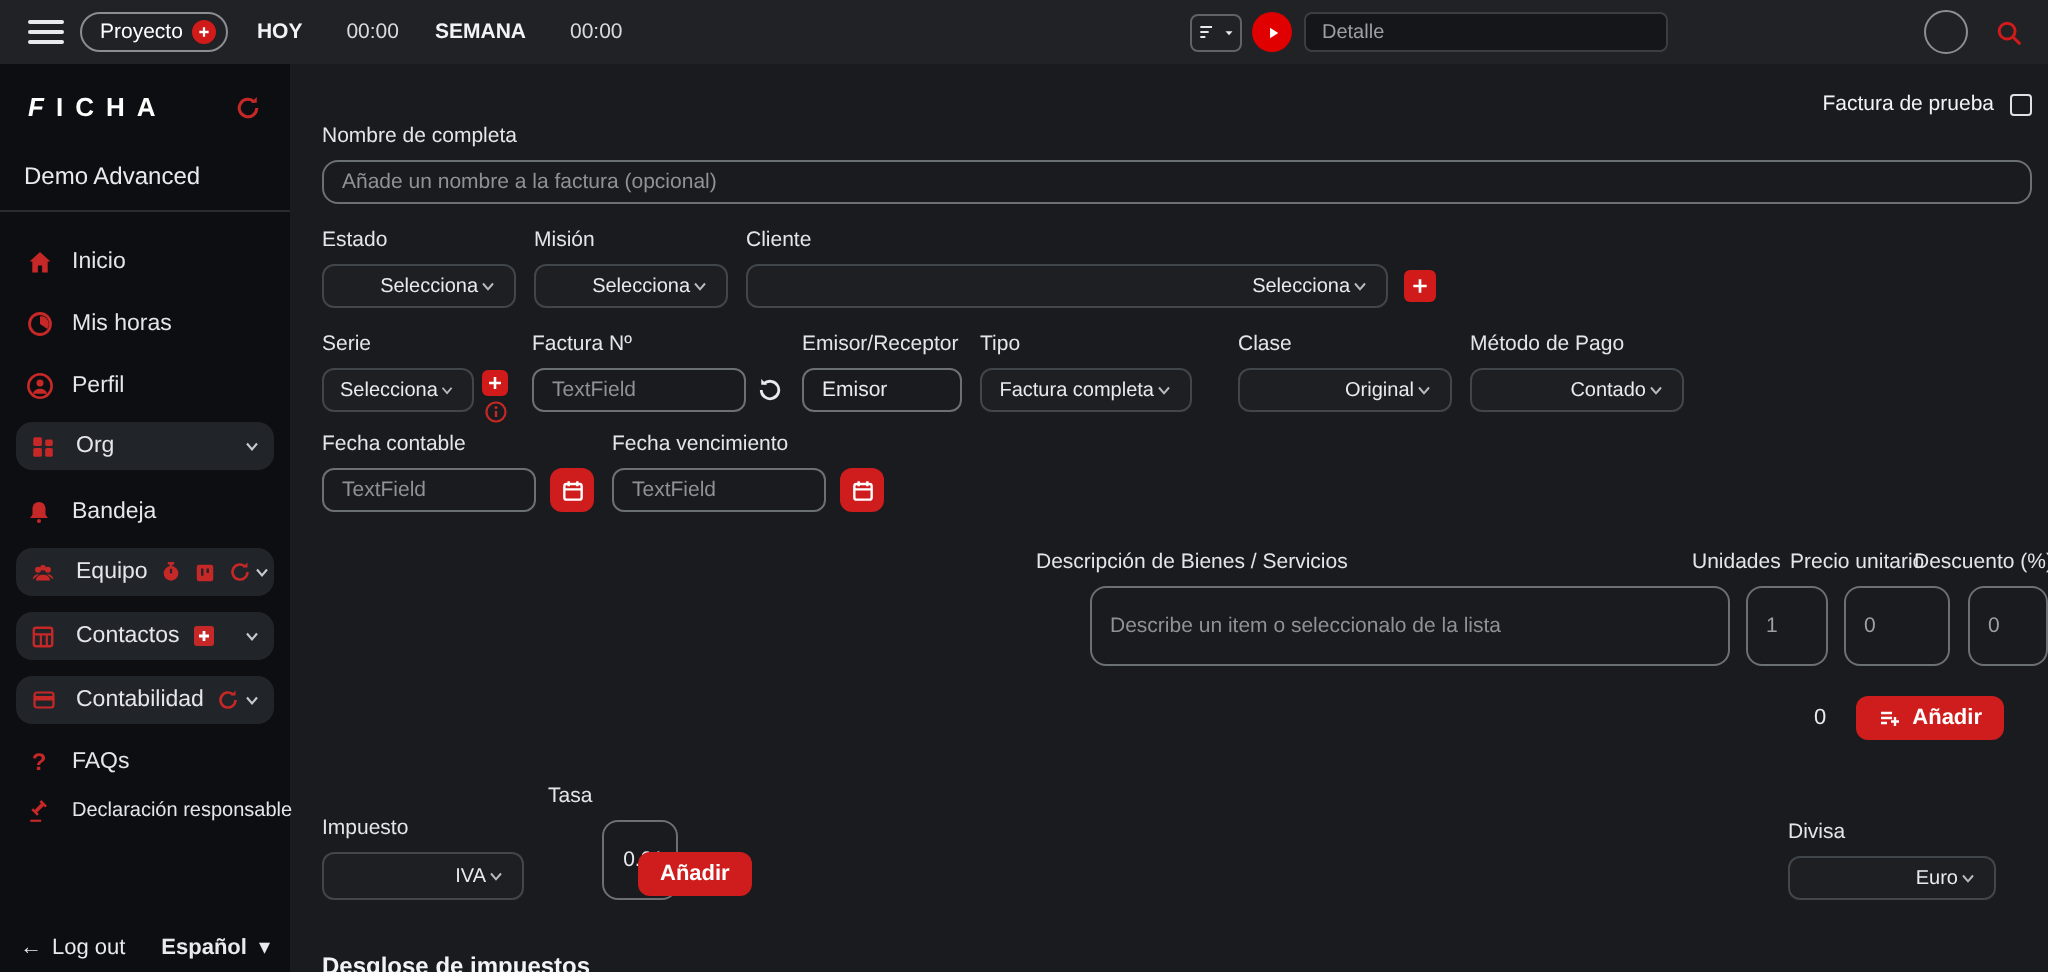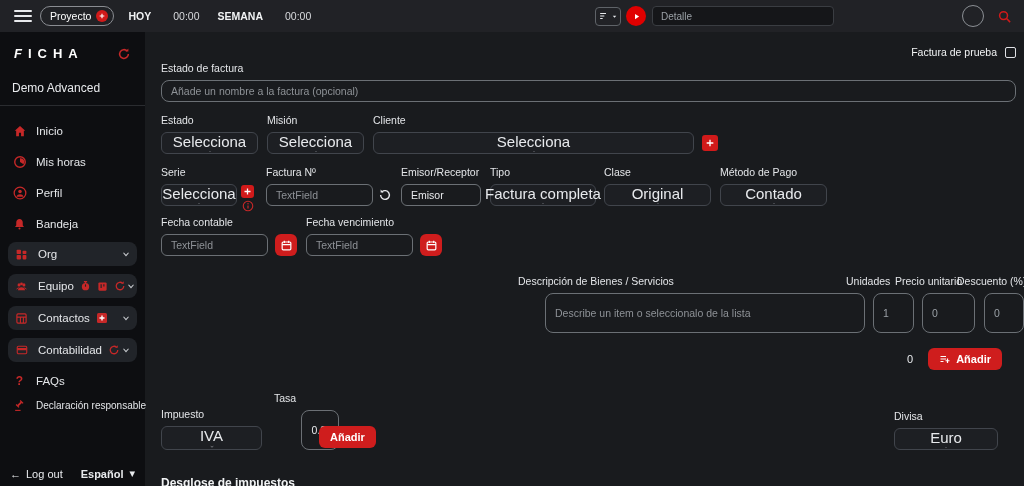--- a/index.html
+++ b/index.html
@@ -55,21 +55,21 @@
   
   .test-row{display:flex;justify-content:flex-end;align-items:center;gap:8px;height:16px;}
   .test-label{font-size:10.5px;color:#f1f3f4;}
   .cb{width:11px;height:11px;border:1.5px solid #dfe1e5;border-radius:2px;cursor:pointer;}
   .flabel{font-size:10.5px;color:#e3e5e8;margin-bottom:6px;white-space:nowrap;}
   .tin{background:transparent;border:1px solid var(--border);border-radius:6px;height:22px;color:#e8eaed;font-size:10.5px;padding:0 9px;font-family:inherit;width:100%;}
   .tin::placeholder{color:#8e9297;}
   .tin.big{height:22px;border-radius:8px;}
   .tin.r8{border-radius:8px;height:40px;margin-left:27px;}
   .tin.gray{color:#9aa0a6;}
-  .select{background:var(--sel-bg);border:1px solid var(--sel-border);border-radius:6px;height:22px;display:flex;align-items:center;justify-content:flex-start;padding:0 8px;font-size:15px;color:#e8eaed;cursor:pointer;white-space:nowrap;flex-direction:column;}
+  .select{background:var(--sel-bg);border:1px solid var(--sel-border);border-radius:6px;height:22px;display:flex;align-items:center;justify-content:flex-end;padding:0 8px;font-size:10px;color:#e8eaed;cursor:pointer;white-space:nowrap;}
   .row{display:flex;align-items:flex-end;}
   .fgroup{display:flex;flex-direction:column;}
   .addbtn-sq{background:var(--red);border-radius:3px;display:flex;align-items:center;justify-content:center;cursor:pointer;}
   .redbtn{background:#cf1d1d;border:none;border-radius:6px;height:22px;display:flex;align-items:center;justify-content:center;gap:5px;color:#fff;font-size:11px;font-weight:bold;padding:0 11px;cursor:pointer;font-family:inherit;}
   .calbtn{width:22px;height:22px;background:#cf1d1d;border-radius:6px;display:flex;align-items:center;justify-content:center;cursor:pointer;}
   .heading{font-size:12px;font-weight:bold;color:#f1f3f4;}
 </style>
 </head>
 <body>
 
@@ -147,45 +147,45 @@
       <div class="nav-item">
         <span class="nicon">
           <svg width="14" height="14" viewBox="0 0 24 24">
               <circle cx="12" cy="12" r="10" fill="none" stroke="currentColor" stroke-width="2.2"></circle>
               <circle cx="12" cy="9.5" r="3" fill="currentColor"></circle>
               <path d="M5.8 18.6c.8-3 3.4-4.3 6.2-4.3s5.4 1.3 6.2 4.3" fill="currentColor"></path>
             </svg>
         </span>
         <span class="nlabel">Perfil</span>
       </div>
-      <div class="nav-item">
-        <span class="nicon">
-          <svg width="13" height="14" viewBox="0 0 24 24">
-              <path d="M12 2.8c-3.4 0-6 2.6-6 6v5.4l-2.2 3.4h16.4L18 14.2V8.8c0-3.4-2.6-6-6-6z" fill="currentColor"></path>
-              <circle cx="12" cy="20.3" r="1.9" fill="currentColor"></circle>
-            </svg>
-        </span>
-        <span class="nlabel">Bandeja</span>
-      </div>
-
       <div class="nav-item hl">
         <span class="nicon">
           <svg width="13" height="13" viewBox="0 0 24 24">
               <rect x="3" y="3" width="8" height="8" rx="1.5" fill="currentColor"></rect>
               <rect x="14" y="5" width="7" height="6" rx="1.5" fill="currentColor"></rect>
               <rect x="3" y="13" width="8" height="8" rx="1.5" fill="currentColor"></rect>
               <rect x="14" y="13" width="7" height="8" rx="1.5" fill="currentColor"></rect>
             </svg>
         </span>
         <span class="nlabel">Org</span>
         <span class="chevi">
           <svg width="10" height="10" viewBox="0 0 24 24">
               <path d="M6 9l6 7 6-7" fill="none" stroke="currentColor" stroke-width="2.6"></path>
             </svg>
         </span>
+      </div>
+
+      <div class="nav-item">
+        <span class="nicon">
+          <svg width="13" height="14" viewBox="0 0 24 24">
+              <path d="M12 2.8c-3.4 0-6 2.6-6 6v5.4l-2.2 3.4h16.4L18 14.2V8.8c0-3.4-2.6-6-6-6z" fill="currentColor"></path>
+              <circle cx="12" cy="20.3" r="1.9" fill="currentColor"></circle>
+            </svg>
+        </span>
+        <span class="nlabel">Bandeja</span>
       </div>
 
       <div class="nav-item hl">
         <span class="nicon">
           <svg width="15" height="13" viewBox="0 0 24 24">
               <circle cx="7.5" cy="9" r="2.8" fill="currentColor"></circle>
               <circle cx="16.5" cy="9" r="2.8" fill="currentColor"></circle>
               <circle cx="12" cy="7.2" r="2.6" fill="currentColor"></circle>
               <path d="M2.5 18c0-3.2 3-4.8 6-4.8M21.5 18c0-3.2-3-4.8-6-4.8M5.5 19c0-3.6 3-5.4 6.5-5.4s6.5 1.8 6.5 5.4z" fill="currentColor"></path>
             </svg>
@@ -291,21 +291,21 @@
   </div>
 
   <div class="main">
 
     <div class="test-row">
       <span class="test-label">Factura de prueba</span>
       <span class="cb"></span>
     </div>
 
     <div style="margin-top:2px">
-      <div class="flabel">Estado de factura</div>
+      <div class="flabel">Nombre de completa</div>
       <input class="tin big" placeholder="Añade un nombre a la factura (opcional)" style="">
     </div>
 
     <div class="row" style="margin-top:12px">
       <div class="fgroup" style="width:97px">
         <div class="flabel">Estado</div>
         <div class="select">
           <span>Selecciona</span>
           <svg width="10" height="10" viewBox="0 0 24 24">
               <path d="M6 9l6 7 6-7" fill="none" stroke="#b8bcc2" stroke-width="2.4"></path>
@@ -373,21 +373,21 @@
       </div>
       <div class="fgroup" style="width:106px;margin-left:9px">
         <div class="flabel">Tipo</div>
         <div class="select">
           <span>Factura completa</span>
           <svg width="10" height="10" viewBox="0 0 24 24">
               <path d="M6 9l6 7 6-7" fill="none" stroke="#b8bcc2" stroke-width="2.4"></path>
             </svg>
         </div>
       </div>
-      <div class="fgroup" style="width:107px;margin-left:8px">
+      <div class="fgroup" style="width:107px;margin-left:23px">
         <div class="flabel">Clase</div>
         <div class="select">
           <span>Original</span>
           <svg width="10" height="10" viewBox="0 0 24 24">
               <path d="M6 9l6 7 6-7" fill="none" stroke="#b8bcc2" stroke-width="2.4"></path>
             </svg>
         </div>
       </div>
       <div class="fgroup" style="width:107px;margin-left:9px">
         <div class="flabel">Método de Pago</div>

